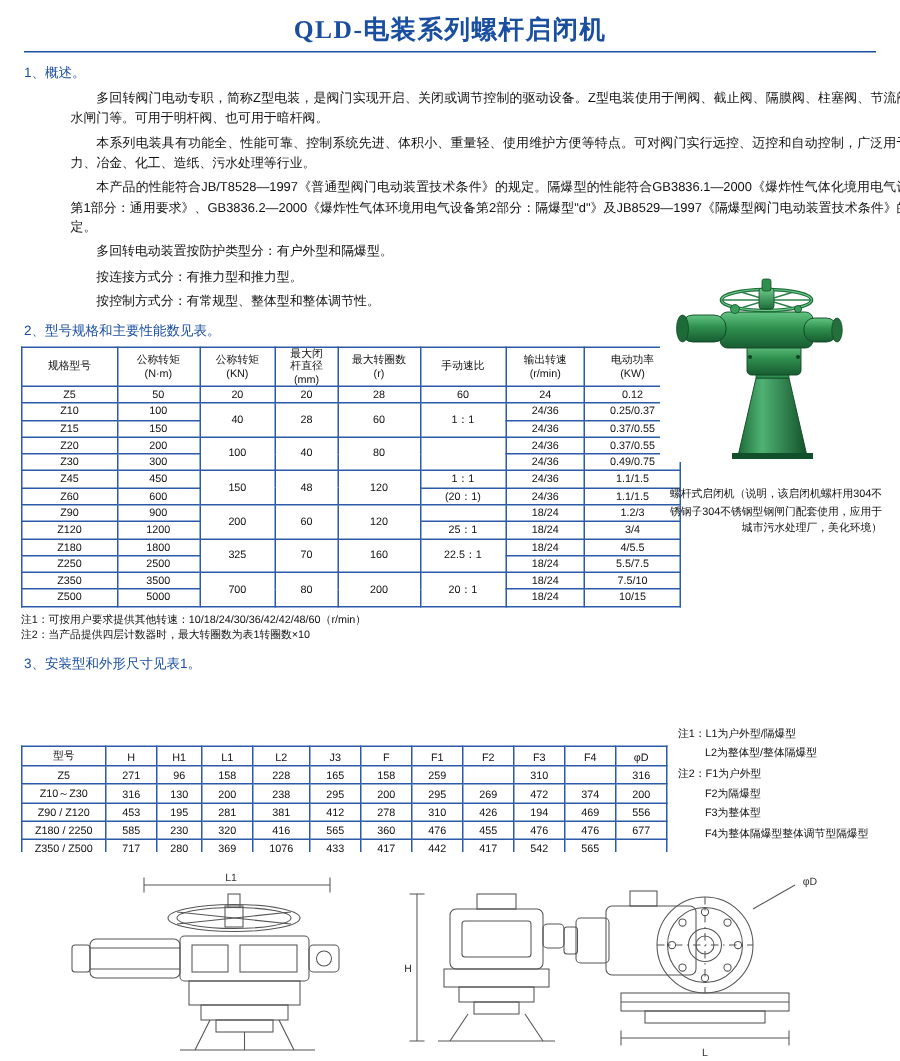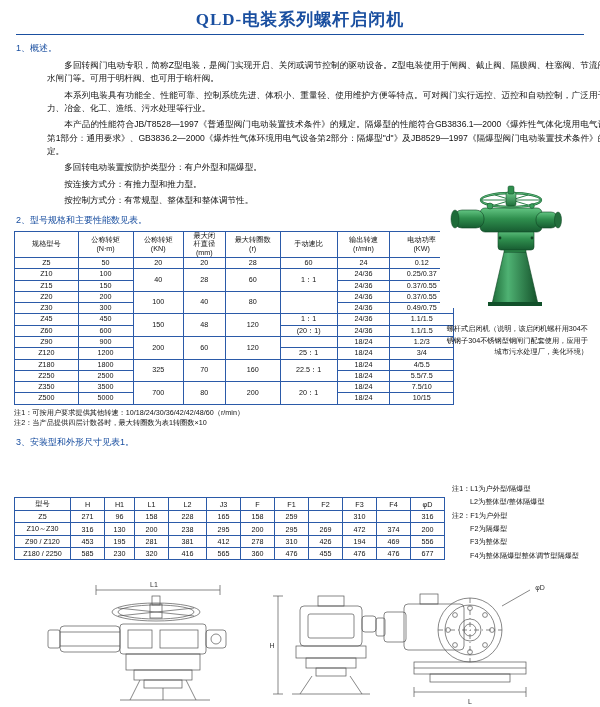--- a/index.html
+++ b/index.html
@@ -384,20 +384,34 @@
         <td>320</td>
         <td>416</td>
         <td>565</td>
         <td>360</td>
         <td>476</td>
         <td>455</td>
         <td>476</td>
         <td>476</td>
         <td>677</td>
       </tr>
+      <tr>
+        <td>Z350 / Z500</td>
+        <td>717</td>
+        <td>280</td>
+        <td>369</td>
+        <td>1076</td>
+        <td>433</td>
+        <td>417</td>
+        <td>442</td>
+        <td>417</td>
+        <td>542</td>
+        <td>565</td>
+        <td></td>
+      </tr>
     </tbody>
   </table>
 
   <div class="actuator-area">
     <svg class="svgbox" width="150" height="130" viewBox="0 0 150 130">
       <defs>
         <linearGradient id="gbody" x1="0" y1="0" x2="0" y2="1">
           <stop offset="0%" stop-color="#63c583"></stop>
           <stop offset="45%" stop-color="#2f8f4e"></stop>
           <stop offset="100%" stop-color="#175c31"></stop>

